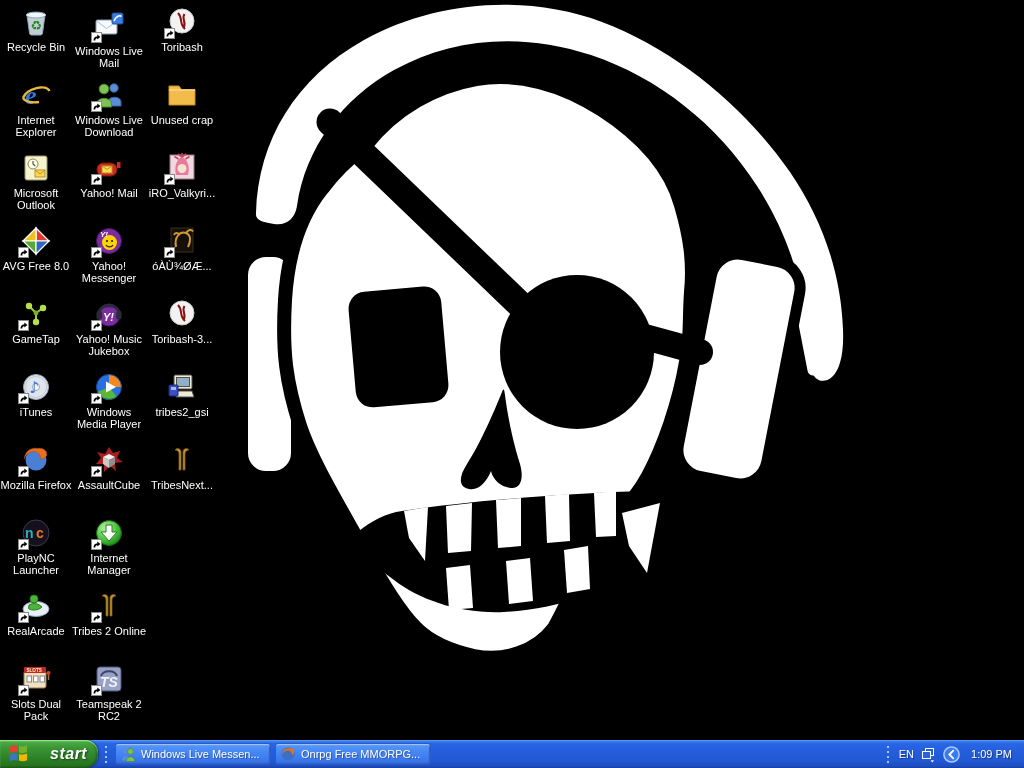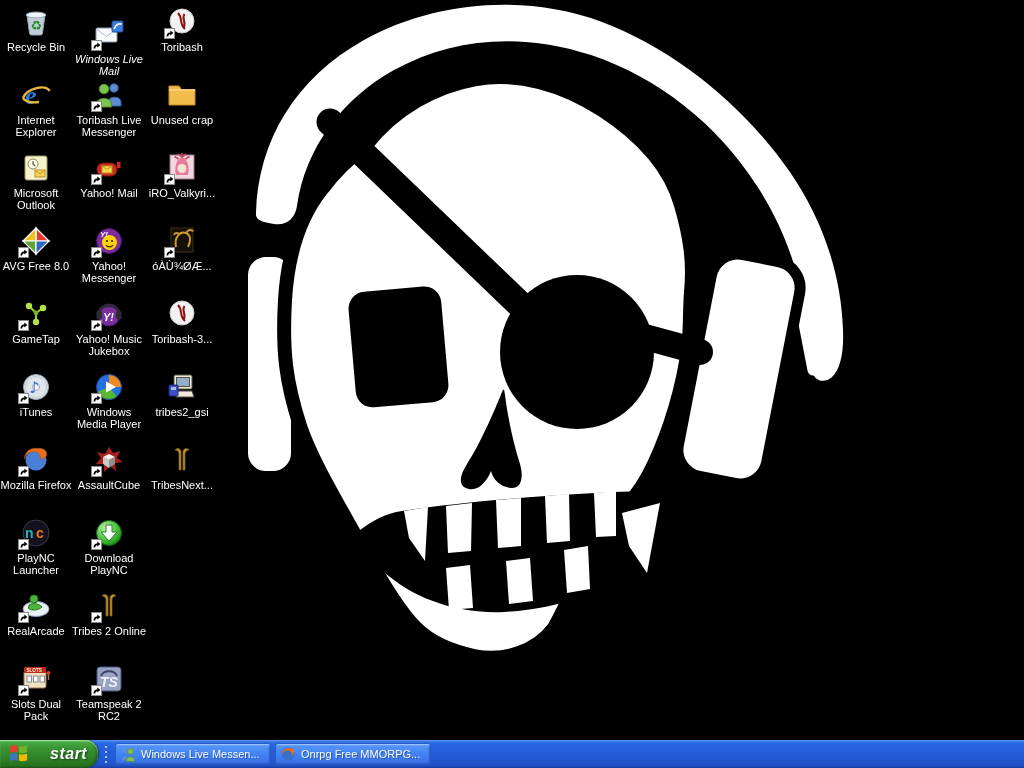--- a/index.html
+++ b/index.html
@@ -124,21 +124,21 @@
       <div class="desk-icon" style="left: -2px; top: 6px;">
         <div class="ico">
           <svg viewBox="0 0 32 32" width="32" height="32">
             <path d="M7 9 h18 l-2.5 18 a2 2 0 0 1 -2 2 h-9 a2 2 0 0 1 -2 -2 Z" fill="#dce9f2" fill-opacity="0.88" stroke="#93a8b8"></path>
             <ellipse cx="16" cy="9" rx="9.8" ry="2.9" fill="#eef6fb" stroke="#93a8b8"></ellipse>
             <text x="16" y="24" font-size="13" text-anchor="middle" fill="#1f8a1f" font-family="DejaVu Sans">♻</text>
           </svg>
         </div>
         <div class="ico-label">Recycle Bin</div>
       </div>
-      <div class="desk-icon" style="left: 71px; top: 18px; font-style: italic;">
+      <div class="desk-icon" style="left: 71px; top: 10px;">
         <div class="ico">
           <svg viewBox="0 0 32 32" width="32" height="32">
             <rect x="3" y="10" width="21" height="14" rx="1.5" fill="#f8fafc" stroke="#8899aa"></rect>
             <path d="M3.5 11 L13.5 18.5 L24 11" fill="none" stroke="#aabbcc"></path>
             <rect x="19" y="3" width="11" height="11" rx="1.5" fill="#3b7de0" stroke="#1d4e9e"></rect>
             <path d="M21 11 C23 6 27 5 28.5 6.5" stroke="#fff" stroke-width="1.6" fill="none"></path>
           </svg>
           <span class="sc-arrow">
             <svg viewBox="0 0 11 11" width="11" height="11">
               <rect x="0.5" y="0.5" width="10" height="10" fill="#fff" stroke="#8a8a8a"></rect>
@@ -180,21 +180,21 @@
             <circle cx="11" cy="10" r="4.8" fill="#7ec352" stroke="#4e8a2e"></circle>
             <path d="M3.5 25 C3.5 17.5 18.5 17.5 18.5 25 L18.5 28 H3.5 Z" fill="#7ec352" stroke="#4e8a2e"></path>
           </svg>
           <span class="sc-arrow">
             <svg viewBox="0 0 11 11" width="11" height="11">
               <rect x="0.5" y="0.5" width="10" height="10" fill="#fff" stroke="#8a8a8a"></rect>
               <path d="M2.5 8.5 C2.5 5.2 4.8 4.2 6.3 4.6 L6.3 2.6 L9.4 5.1 L6.3 7.6 L6.3 6.2 C5.3 5.9 4.3 6.8 4.3 8.5 Z" fill="#000"></path>
             </svg>
           </span>
         </div>
-        <div class="ico-label">Toribash Live Messenger</div>
+        <div class="ico-label">Windows Live Download</div>
       </div>
       <div class="desk-icon" style="left: 144px; top: 79px;">
         <div class="ico">
           <svg viewBox="0 0 32 32" width="32" height="32">
             <path d="M3 7 h10 l2.5 3.5 H29 V26 H3 Z" fill="#f2bc4b" stroke="#c78c28"></path>
             <path d="M3 11 h26" stroke="#ffd98a" stroke-width="1.4"></path>
           </svg>
         </div>
         <div class="ico-label">Unused crap</div>
       </div>
@@ -467,21 +467,21 @@
             <circle cx="16" cy="16" r="12.5" fill="url(#dmg)" stroke="#14661a"></circle>
             <path d="M13 8 h6 v7 h5 l-8 9 l-8 -9 h5 Z" fill="#fff" stroke="#2a7a2a"></path>
           </svg>
           <span class="sc-arrow">
             <svg viewBox="0 0 11 11" width="11" height="11">
               <rect x="0.5" y="0.5" width="10" height="10" fill="#fff" stroke="#8a8a8a"></rect>
               <path d="M2.5 8.5 C2.5 5.2 4.8 4.2 6.3 4.6 L6.3 2.6 L9.4 5.1 L6.3 7.6 L6.3 6.2 C5.3 5.9 4.3 6.8 4.3 8.5 Z" fill="#000"></path>
             </svg>
           </span>
         </div>
-        <div class="ico-label">Download PlayNC</div>
+        <div class="ico-label">Internet Manager</div>
       </div>
       <div class="desk-icon" style="left: -2px; top: 590px;">
         <div class="ico">
           <svg viewBox="0 0 32 32" width="32" height="32">
             <ellipse cx="16" cy="19" rx="13" ry="7.5" fill="#e8f0f6" stroke="#8aa0b8"></ellipse>
             <circle cx="14" cy="9" r="4" fill="#4ab53a" stroke="#2a7a1e"></circle>
             <path d="M9 15 C13 12.5 19 13.5 22 17 C18.5 20.5 12 21 8.5 18.5 Z" fill="#4ab53a" stroke="#2a7a1e"></path>
           </svg>
           <span class="sc-arrow">
             <svg viewBox="0 0 11 11" width="11" height="11">
@@ -574,13 +574,31 @@
       </div>
       <div class="task-btn">
         <span class="tb-ico"><svg viewBox="0 0 16 16" width="16" height="16">
             <circle cx="8" cy="8" r="6.5" fill="#3a6fc8"></circle>
             <path d="M1.5 8 A6.5 6.5 0 0 0 14.5 8 A6.5 6.5 0 0 1 1.5 8 Z" fill="#e8701a"></path>
             <path d="M14 6 C15 3.5 12 1.5 9.5 2.5 C5 1.5 2 5 2.5 8.5 C3.5 5 7 3.8 9.5 5 C12 6.2 12.2 8 12 9.5 C13.2 8.8 13.8 7.5 14 6 Z" fill="#e8701a"></path>
           </svg></span>
         <span class="tb-label">Onrpg Free MMORPG...</span>
       </div>
     </div>
+  <div id="tray">
+    <div class="tray-grip"></div>
+    <span id="lang">EN</span>
+    <span class="tray-ico">
+      <svg viewBox="0 0 16 17" width="16" height="17">
+        <rect x="5.5" y="2.5" width="8" height="7" fill="none" stroke="#fff"></rect>
+        <rect x="2.5" y="5.5" width="8" height="7" fill="#2a62dd" stroke="#fff"></rect>
+        <path d="M10.6 14.2 L14 14.2 L12.3 16.4 Z" fill="#fff"></path>
+      </svg>
+    </span>
+    <span class="tray-ico">
+      <svg viewBox="0 0 20 20" width="19" height="19">
+        <circle cx="10" cy="10" r="8" fill="#3a7bf0" stroke="#a9cbfa" stroke-width="1.6"></circle>
+        <path d="M11.8 6 L7.8 10 L11.8 14" stroke="#fff" stroke-width="2" fill="none" stroke-linecap="round"></path>
+      </svg>
+    </span>
+    <span id="clock">1:09 PM</span>
+  </div>
 </div>
 
 </body></html>

